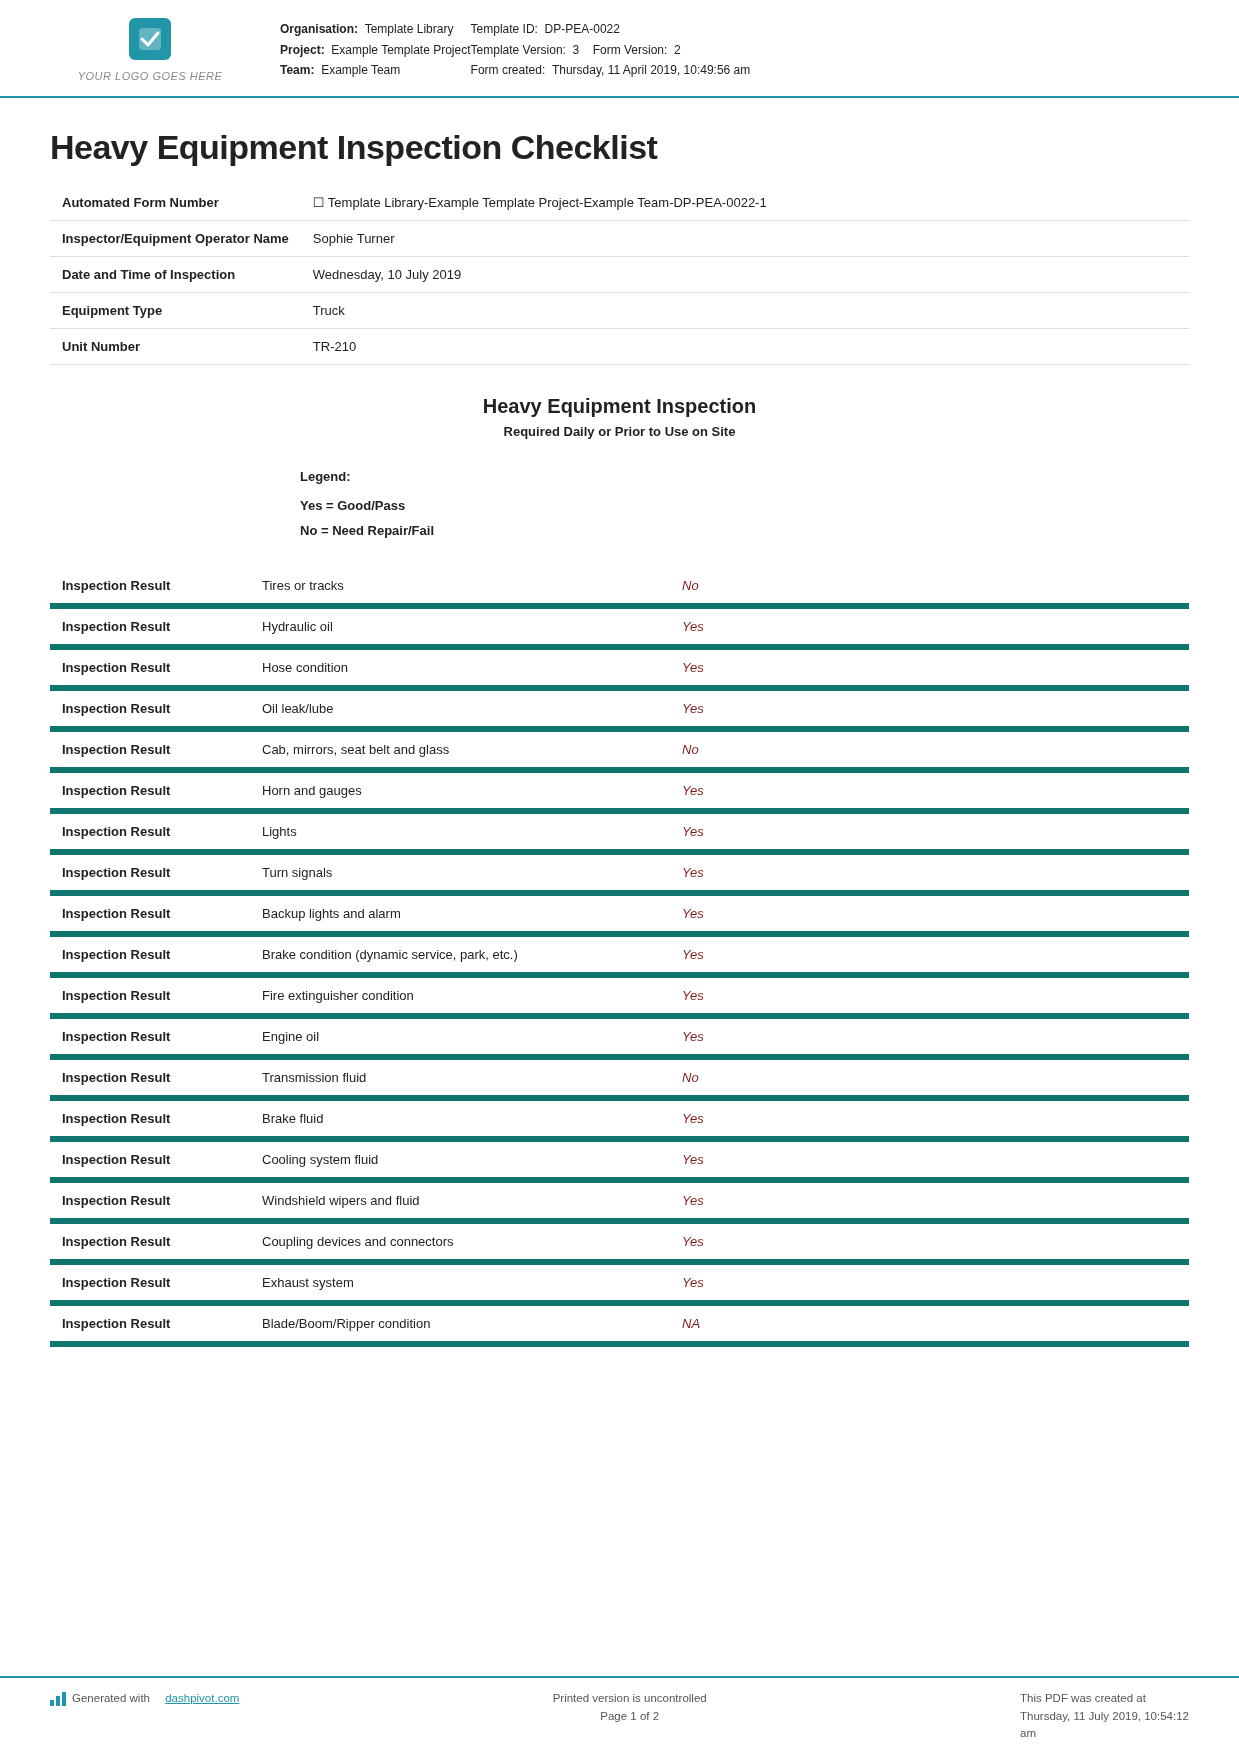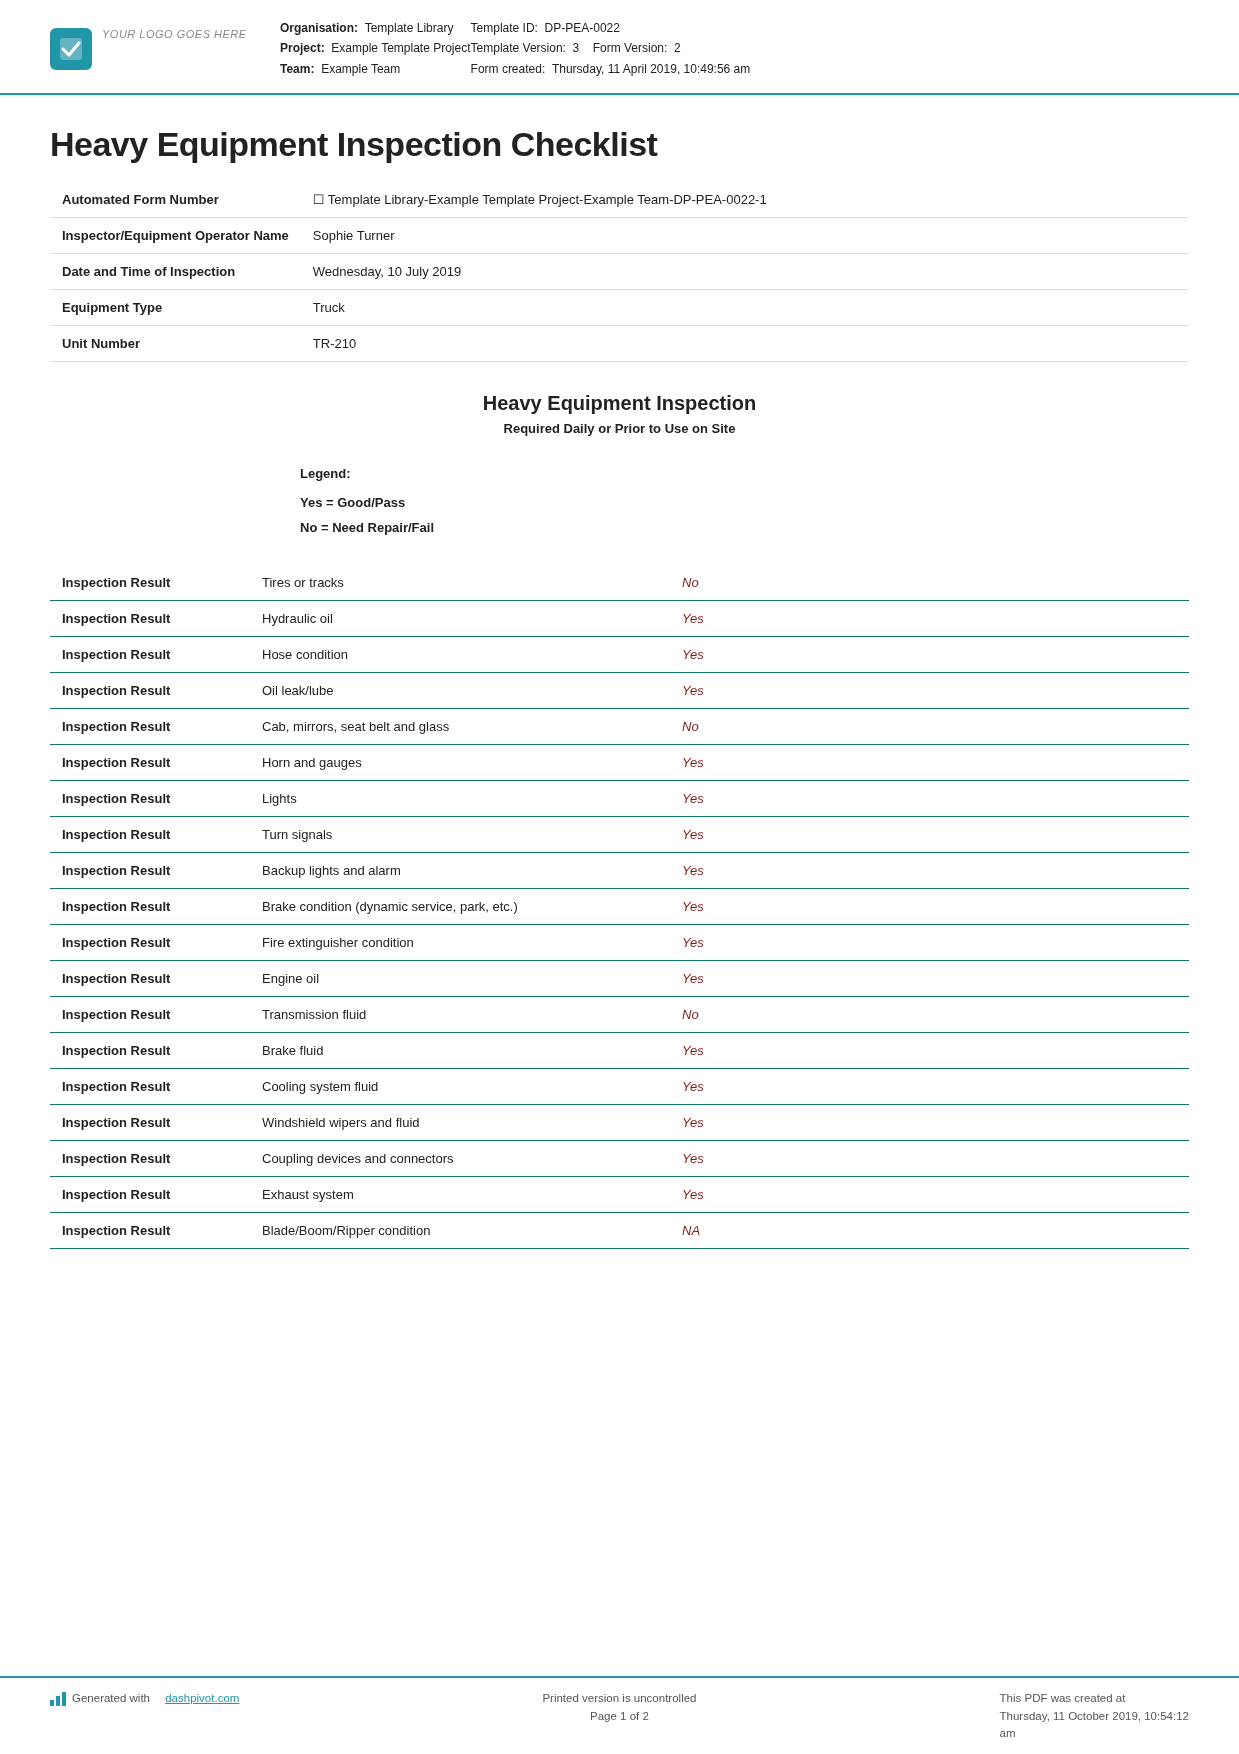--- a/index.html
+++ b/index.html
@@ -20,23 +20,24 @@
 
     
     .header {
       display: flex;
       align-items: center;
       padding: 18px 50px 14px 50px;
       border-bottom: 2px solid #2196a8;
     }
     .logo-box {
       display: flex;
-      align-items: flex-start;
+      align-items: center;
       gap: 10px;
       min-width: 200px;
+      flex-direction: column;
     }
     .logo-icon {
       width: 42px;
       height: 42px;
       background: #2196a8;
       border-radius: 6px;
       display: flex;
       align-items: center;
       justify-content: center;
     }
@@ -134,21 +135,21 @@
       margin-bottom: 10px;
     }
 
     
     .inspection-table {
       width: 100%;
       border-collapse: collapse;
       margin-top: 10px;
     }
     .inspection-table tr {
-      border-bottom: 1px solid #0f766e;
+      border-bottom: 6px solid #0f766e;
     }
     .inspection-table td {
       padding: 10px 12px;
       font-size: 13px;
       vertical-align: top;
     }
     .inspection-table td.col-label {
       font-weight: bold;
       width: 200px;
     }
@@ -404,18 +405,18 @@
       </div>
       <span>Generated with</span>
       &nbsp;<a class="footer-link" href="#">dashpivot.com</a>
     </div>
     <div class="footer-center">
       <div>Printed version is uncontrolled</div>
       <div>Page 1 of 2</div>
     </div>
     <div class="footer-right">
       <div>This PDF was created at</div>
-      <div>Thursday, 11 October 2019, 10:54:12</div>
+      <div>Thursday, 11 July 2019, 10:54:12</div>
       <div>am</div>
     </div>
   </div>
 
 </div>
 
 </body></html>

